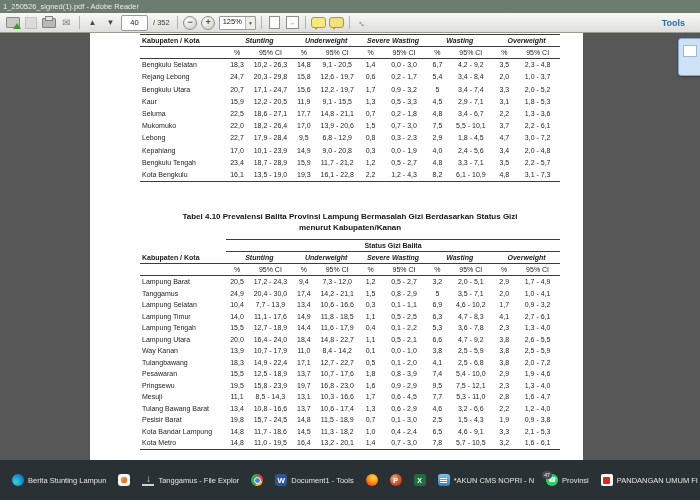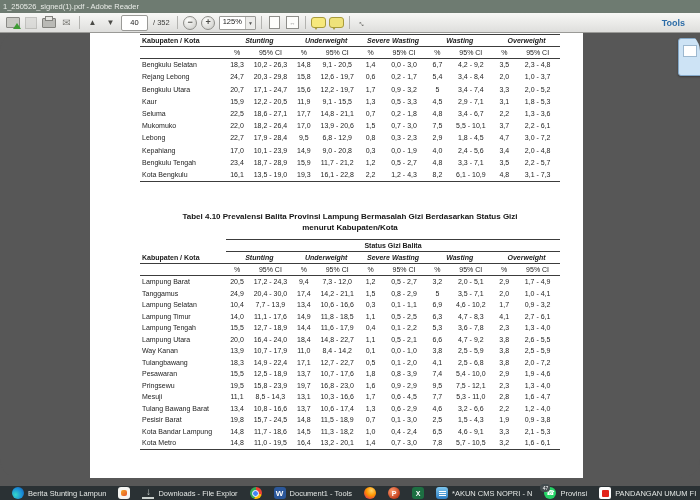--- a/index.html
+++ b/index.html
@@ -38,21 +38,21 @@
   .ic-fitwidth{width:11px;height:11px;background:#fdfdfb;border:1px solid #8e8e8a;
     display:flex;align-items:center;justify-content:center;font-size:6px;color:#777;}
   .bubble{width:13px;height:9px;background:#f7e97c;border:1px solid #a89b3c;border-radius:3px;position:relative;}
   .bubble::after{content:"";position:absolute;left:2px;bottom:-3px;width:0;height:0;
     border-left:2px solid transparent;border-right:2px solid transparent;border-top:3px solid #a89b3c;}
   .bubble.b2{background:#efe27a;}
   .ic-expand{font-size:9px;color:#5a5a56;transform:rotate(45deg);font-weight:bold;}
   .tools{margin-left:auto;font-size:9px;font-weight:bold;color:#2d6da8;padding-right:10px;text-align:right;}
 
   
-  .canvas{position:absolute;top:32px;bottom:22px;left:0;right:0;background:#575757;overflow:hidden;border-radius:19px;}
+  .canvas{position:absolute;top:32px;bottom:22px;left:0;right:0;background:#575757;overflow:hidden;}
   .page{position:absolute;left:90px;width:493px;top:0;bottom:0;background:#ffffff;}
   .floatpanel{position:absolute;top:6px;right:-8px;width:28px;height:36px;background:#cde3f5;
     border:1px solid #85a9c9;border-radius:3px;box-shadow:0 1px 2px rgba(0,0,0,.35);}
   .floatpanel .fld{position:absolute;left:4px;top:6px;width:12px;height:10px;background:#fff;border:1px solid #9db8cf;}
 
   
   .doc-table{border-collapse:collapse;margin-left:50px;width:420px;table-layout:fixed;
     font-size:7px;color:#1c1c1c;margin-top:2px;}
   .doc-table col.c-kab{width:86px;}
   .doc-table col.c-pct{width:22px;}
@@ -68,21 +68,21 @@
   .doc-table .hrow2 td{border-bottom:1px solid #3c3c3c;height:11px;}
   .doc-table tbody td{height:12.2px;}
   .doc-table.t2 tbody td{height:11.5px;}
   .doc-table tbody td:first-child{text-align:left;padding-left:2px;}
   .doc-table tbody tr:last-child td{border-bottom:1px solid #3c3c3c;}
 
   .tbl-title{margin:30px 0 6px 50px;width:420px;text-align:center;
     font-size:8px;font-weight:bold;color:#161616;line-height:1.35;}
 
   
-  .taskbar{position:absolute;bottom:0;left:0;right:0;height:14px;background:#2a3134;
+  .taskbar{position:absolute;bottom:0;left:0;right:0;height:40px;background:#2a3134;
     display:flex;align-items:center;padding-left:6px;color:#e3e6e4;font-size:7.5px;z-index:6;}
   .titem{display:flex;align-items:center;gap:4px;height:22px;padding:0 6px;flex:none;}
   .ticon{width:12px;height:12px;border-radius:3px;flex:none;position:relative;
     display:flex;align-items:center;justify-content:center;}
   .ic-edge{border-radius:50%;background:radial-gradient(circle at 30% 65%,#35d8c9,#1b8fd8 55%,#0b57a8);}
   .ic-photos{background:#f5f5f2;}
   .ic-photos::after{content:"";width:6px;height:6px;border-radius:2px;
     background:linear-gradient(135deg,#f5a623,#e4572e);}
   .ic-download{border-radius:0;color:#ccd2cf;font-size:10px;line-height:8px;
     border-bottom:2px solid #ccd2cf;height:10px;}
@@ -331,21 +331,21 @@
             <td>8,2</td>
             <td>6,1 - 10,9</td>
             <td>4,8</td>
             <td>3,1 - 7,3</td>
           </tr>
         </tbody>
       </table>
 
     <div class="tbl-title">
       <div>Tabel 4.10 Prevalensi Balita Provinsi Lampung Bermasalah Gizi Berdasarkan Status Gizi</div>
-      <div>menurut Kabupaten/Kota</div>
+      <div>menurut Kabupaten/Kanan</div>
     </div>
 
     <table class="doc-table t2">
         <colgroup>
           <col class="c-kab">
           <col class="c-pct">
           <col class="c-ci">
           <col class="c-pct">
           <col class="c-ci">
           <col class="c-pct">
@@ -591,21 +591,21 @@
   <div id="taskbar-items" style="display:flex;align-items:center;height:22px;">
       <div class="titem">
         <span class="ticon ic-edge"></span>
         <span class="tlabel">Berita Stunting Lampun</span>
       </div>
       <div class="titem">
         <span class="ticon ic-photos"></span>
       </div>
       <div class="titem">
         <span class="ticon ic-download">↓</span>
-        <span class="tlabel">Downloads - File Explor</span>
+        <span class="tlabel">Tanggamus - File Explor</span>
       </div>
       <div class="titem">
         <span class="ticon ic-chrome"></span>
       </div>
       <div class="titem">
         <span class="ticon ic-word">W</span>
         <span class="tlabel">Document1 - Tools</span>
       </div>
       <div class="titem">
         <span class="ticon ic-firefox"></span>

